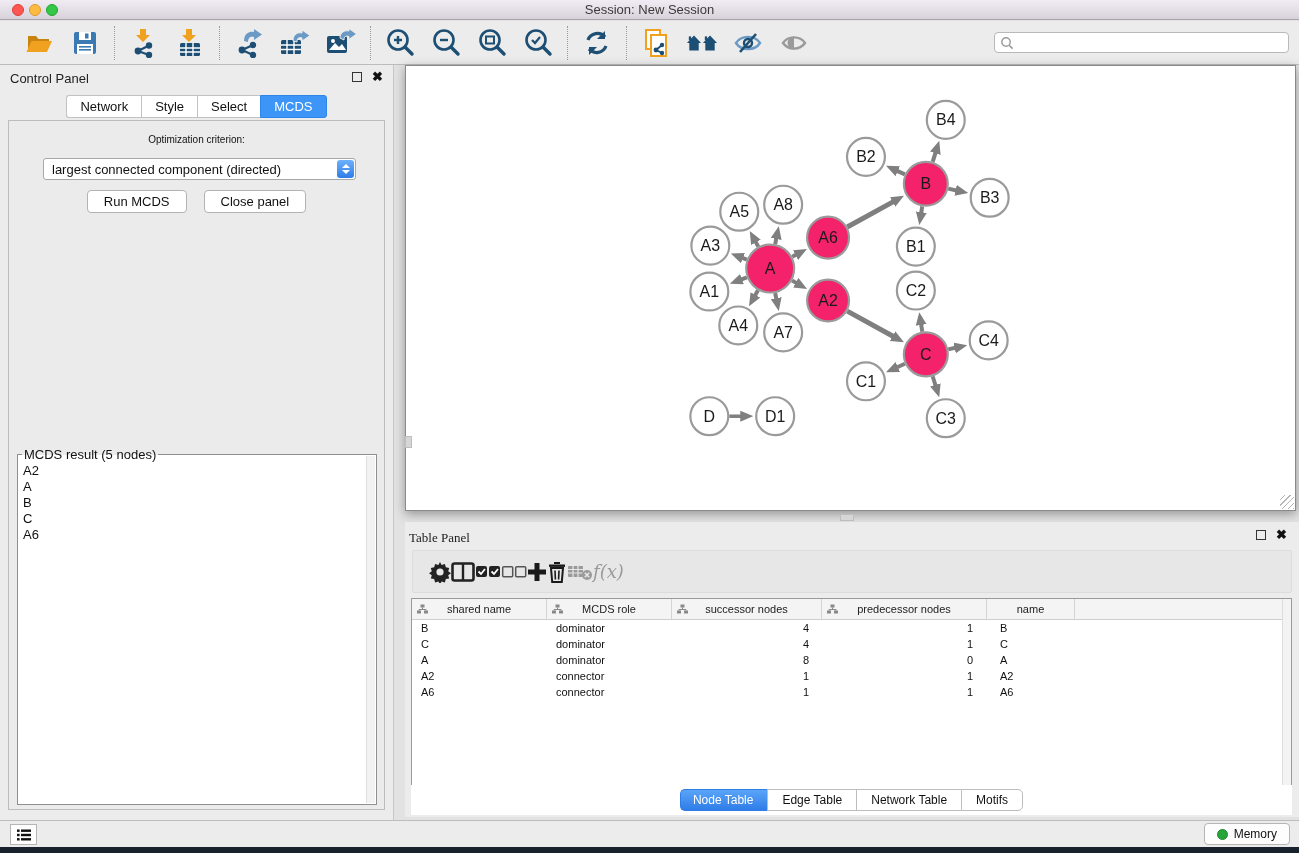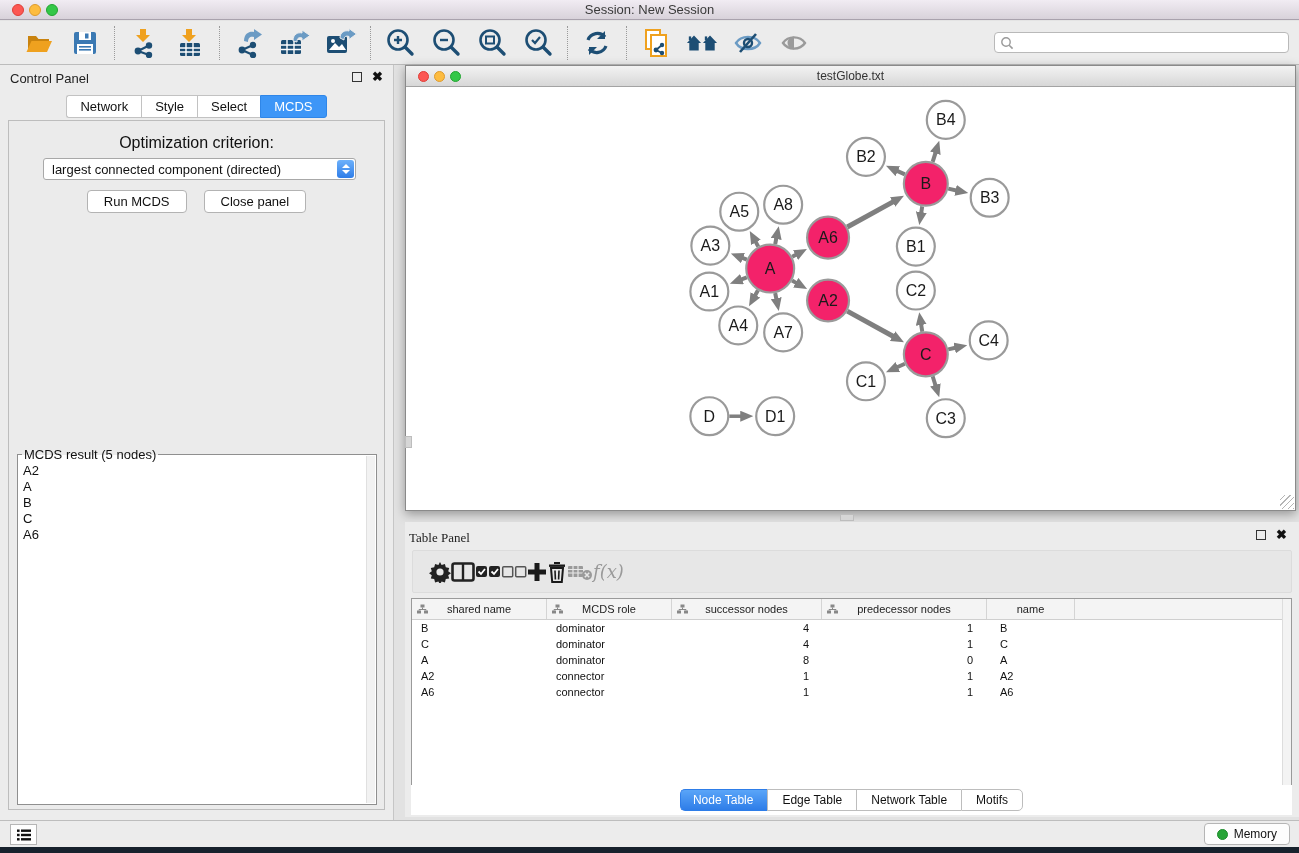--- a/index.html
+++ b/index.html
@@ -34,21 +34,21 @@
   .cp-title { position:absolute; left:10px; top:6px; font-size:13px; color:#222; }
   .panel-float { width:10px; height:10px; border:1.5px solid #333; display:inline-block; }
   .panel-close { font-size:13px; color:#111; font-weight:bold; display:inline-block; line-height:10px; }
   .cp-icons { position:absolute; right:10px; top:7px; display:flex; gap:10px; align-items:center; }
   .cp-tabs { position:absolute; left:0; top:30px; width:100%; display:flex; justify-content:center; }
   .tab { font-size:13px; padding:3px 13px; background:#fff; border:1px solid #c2c2c2; border-right:none; color:#111; }
   .tab:first-child { border-radius:3px 0 0 3px; }
   .tab:last-child { border-right:1px solid #c2c2c2; border-radius:0 3px 3px 0; }
   .tab.active { background:#3d96f7; border-color:#2f86e8; color:#fff; }
   .cp-body { position:absolute; left:8px; right:8px; top:55px; bottom:10px; background:#ebebeb; border:1px solid #bdbdbd; }
-  .opt-label { position:absolute; top:13px; width:100%; text-align:center; font-size:16px; color:#111; }
+  .opt-label { position:absolute; top:13px; width:100%; text-align:center; font-size:10px; color:#111; }
   .opt-select { position:absolute; left:34px; right:28px; top:37px; height:22px; background:#fff;
     border:1px solid #a8a8a8; border-radius:3px; font-size:13px; color:#111; display:flex; align-items:center; padding-left:8px; }
   .spinner { position:absolute; right:1px; top:1px; width:17px; height:18px; border-radius:3px;
     background:linear-gradient(#6db1fb,#2e7de8); display:flex; flex-direction:column; align-items:center; justify-content:center; gap:2px; }
   .spin-up { width:0;height:0;border-left:4px solid transparent;border-right:4px solid transparent;border-bottom:4px solid #fff; }
   .spin-dn { width:0;height:0;border-left:4px solid transparent;border-right:4px solid transparent;border-top:4px solid #fff; }
   .cp-buttons { position:absolute; top:69px; width:100%; display:flex; justify-content:center; gap:17px; }
   .btn { font-size:13px; color:#111; background:#fff; border:1px solid #b3b3b3; border-radius:4px; padding:3px 16px; font-family:"Liberation Sans",sans-serif; }
   .result-box { position:absolute; left:8px; right:7px; top:333px; bottom:4px; background:#fff; border:1px solid #8f8f8f;padding-left:27px; }
   .result-legend { position:absolute; top:-8px; left:4px; font-size:13px; color:#111; background:linear-gradient(#ebebeb 50%, #ffffff 50%); padding:0 2px; }
@@ -304,26 +304,20 @@
             <div>A6</div>
           </div>
         <div class="result-scroll"></div>
       </div>
     </div>
   </div>
 
   <div class="rightarea">
 
     <div class="netwin">
-      <div class="nw-title">
-        <span class="nw-tl" style="left:12px;background:#fc5753;border:1px solid #df3e38;"></span>
-        <span class="nw-tl" style="left:28px;background:#fdbc40;border:1px solid #de9b2d;"></span>
-        <span class="nw-tl" style="left:44px;background:#34c748;border:1px solid #23a532;"></span>
-        <span>testGlobe.txt</span>
-      </div>
       <div class="nw-canvas">
         <svg id="graph-svg" width="100%" height="100%" viewBox="0 0 889 424">
             <defs>
               <marker id="arrow" markerUnits="userSpaceOnUse" markerWidth="13" markerHeight="11" refX="2" refY="5.5" orient="auto">
                 <path d="M0,0 L13,5.5 L0,11 Z" fill="#7f7f7f"></path>
               </marker>
             </defs>
             <line x1="352.0557013272504" y1="160.03790244042816" x2="348.76647424802945" y2="153.98996877863485" stroke="#7f7f7f" stroke-width="4" marker-end="url(#arrow)"></line>
             <line x1="368.9764981072526" y1="157.50031701044867" x2="370.43102249842656" y2="150.33958154620777" stroke="#7f7f7f" stroke-width="4" marker-end="url(#arrow)"></line>
             <line x1="340.65634706744873" y1="173.05159970918868" x2="334.81362187096767" y2="170.81188838387092" stroke="#7f7f7f" stroke-width="4" marker-end="url(#arrow)"></line>

